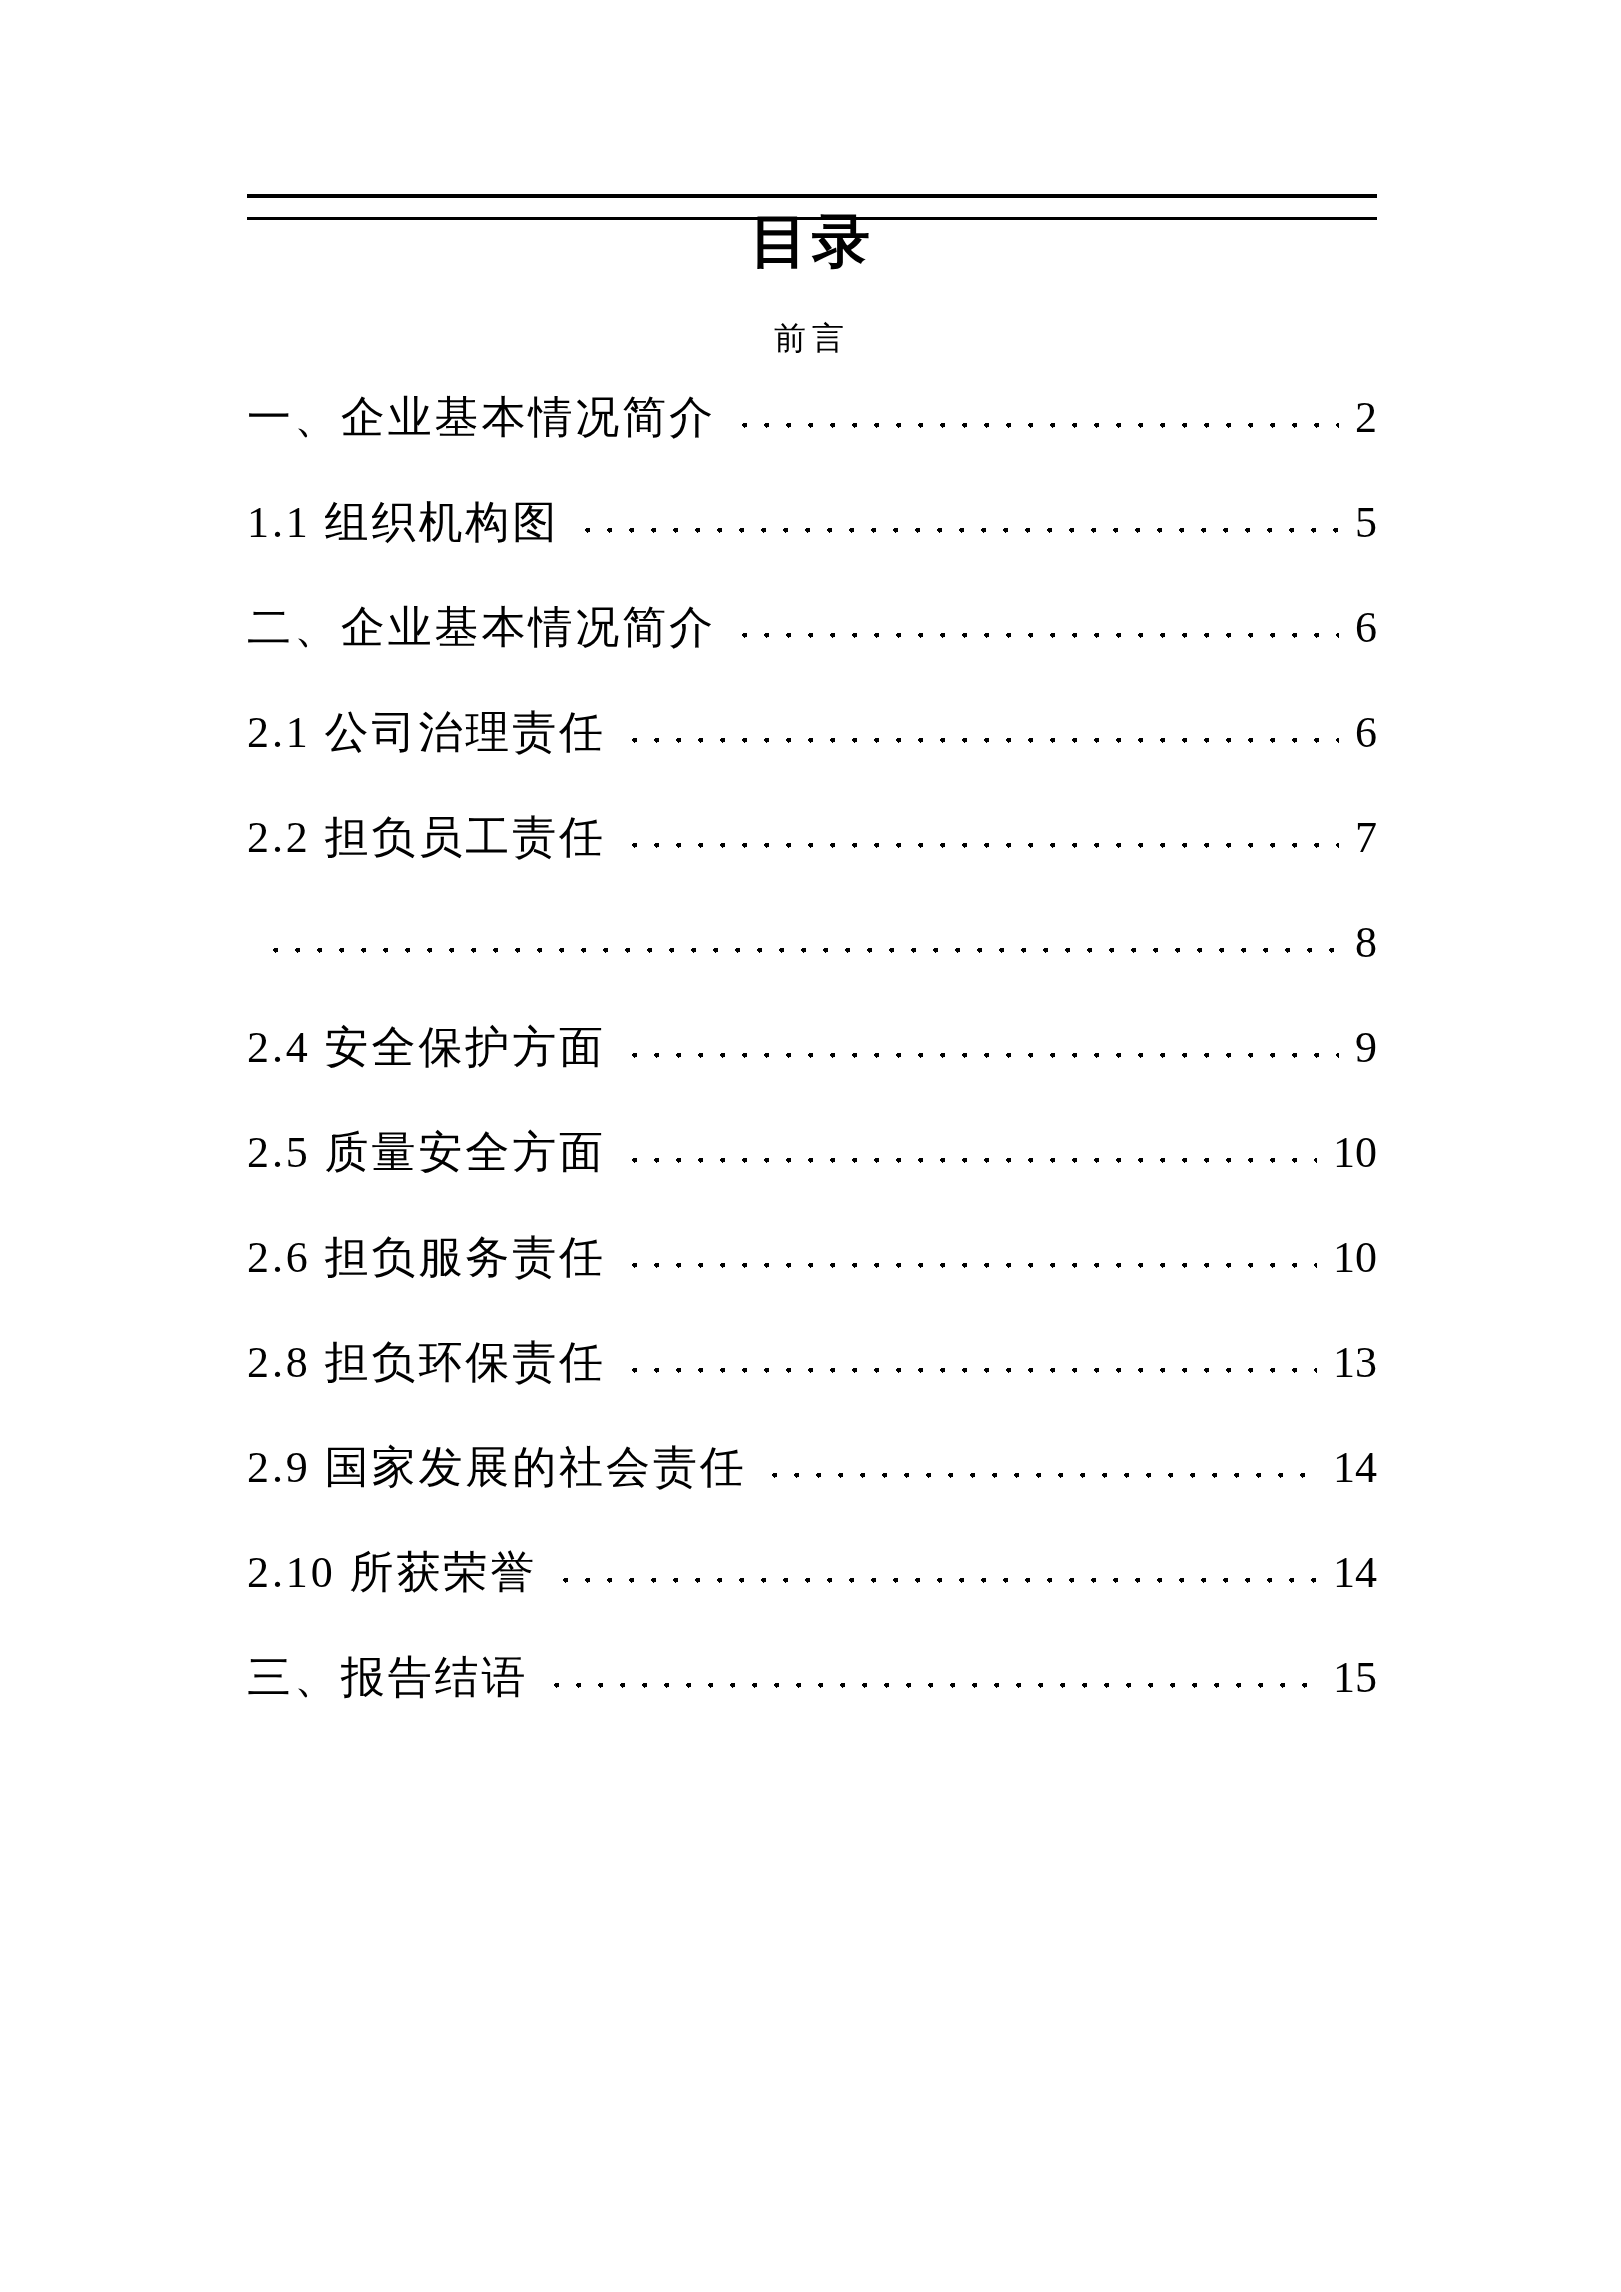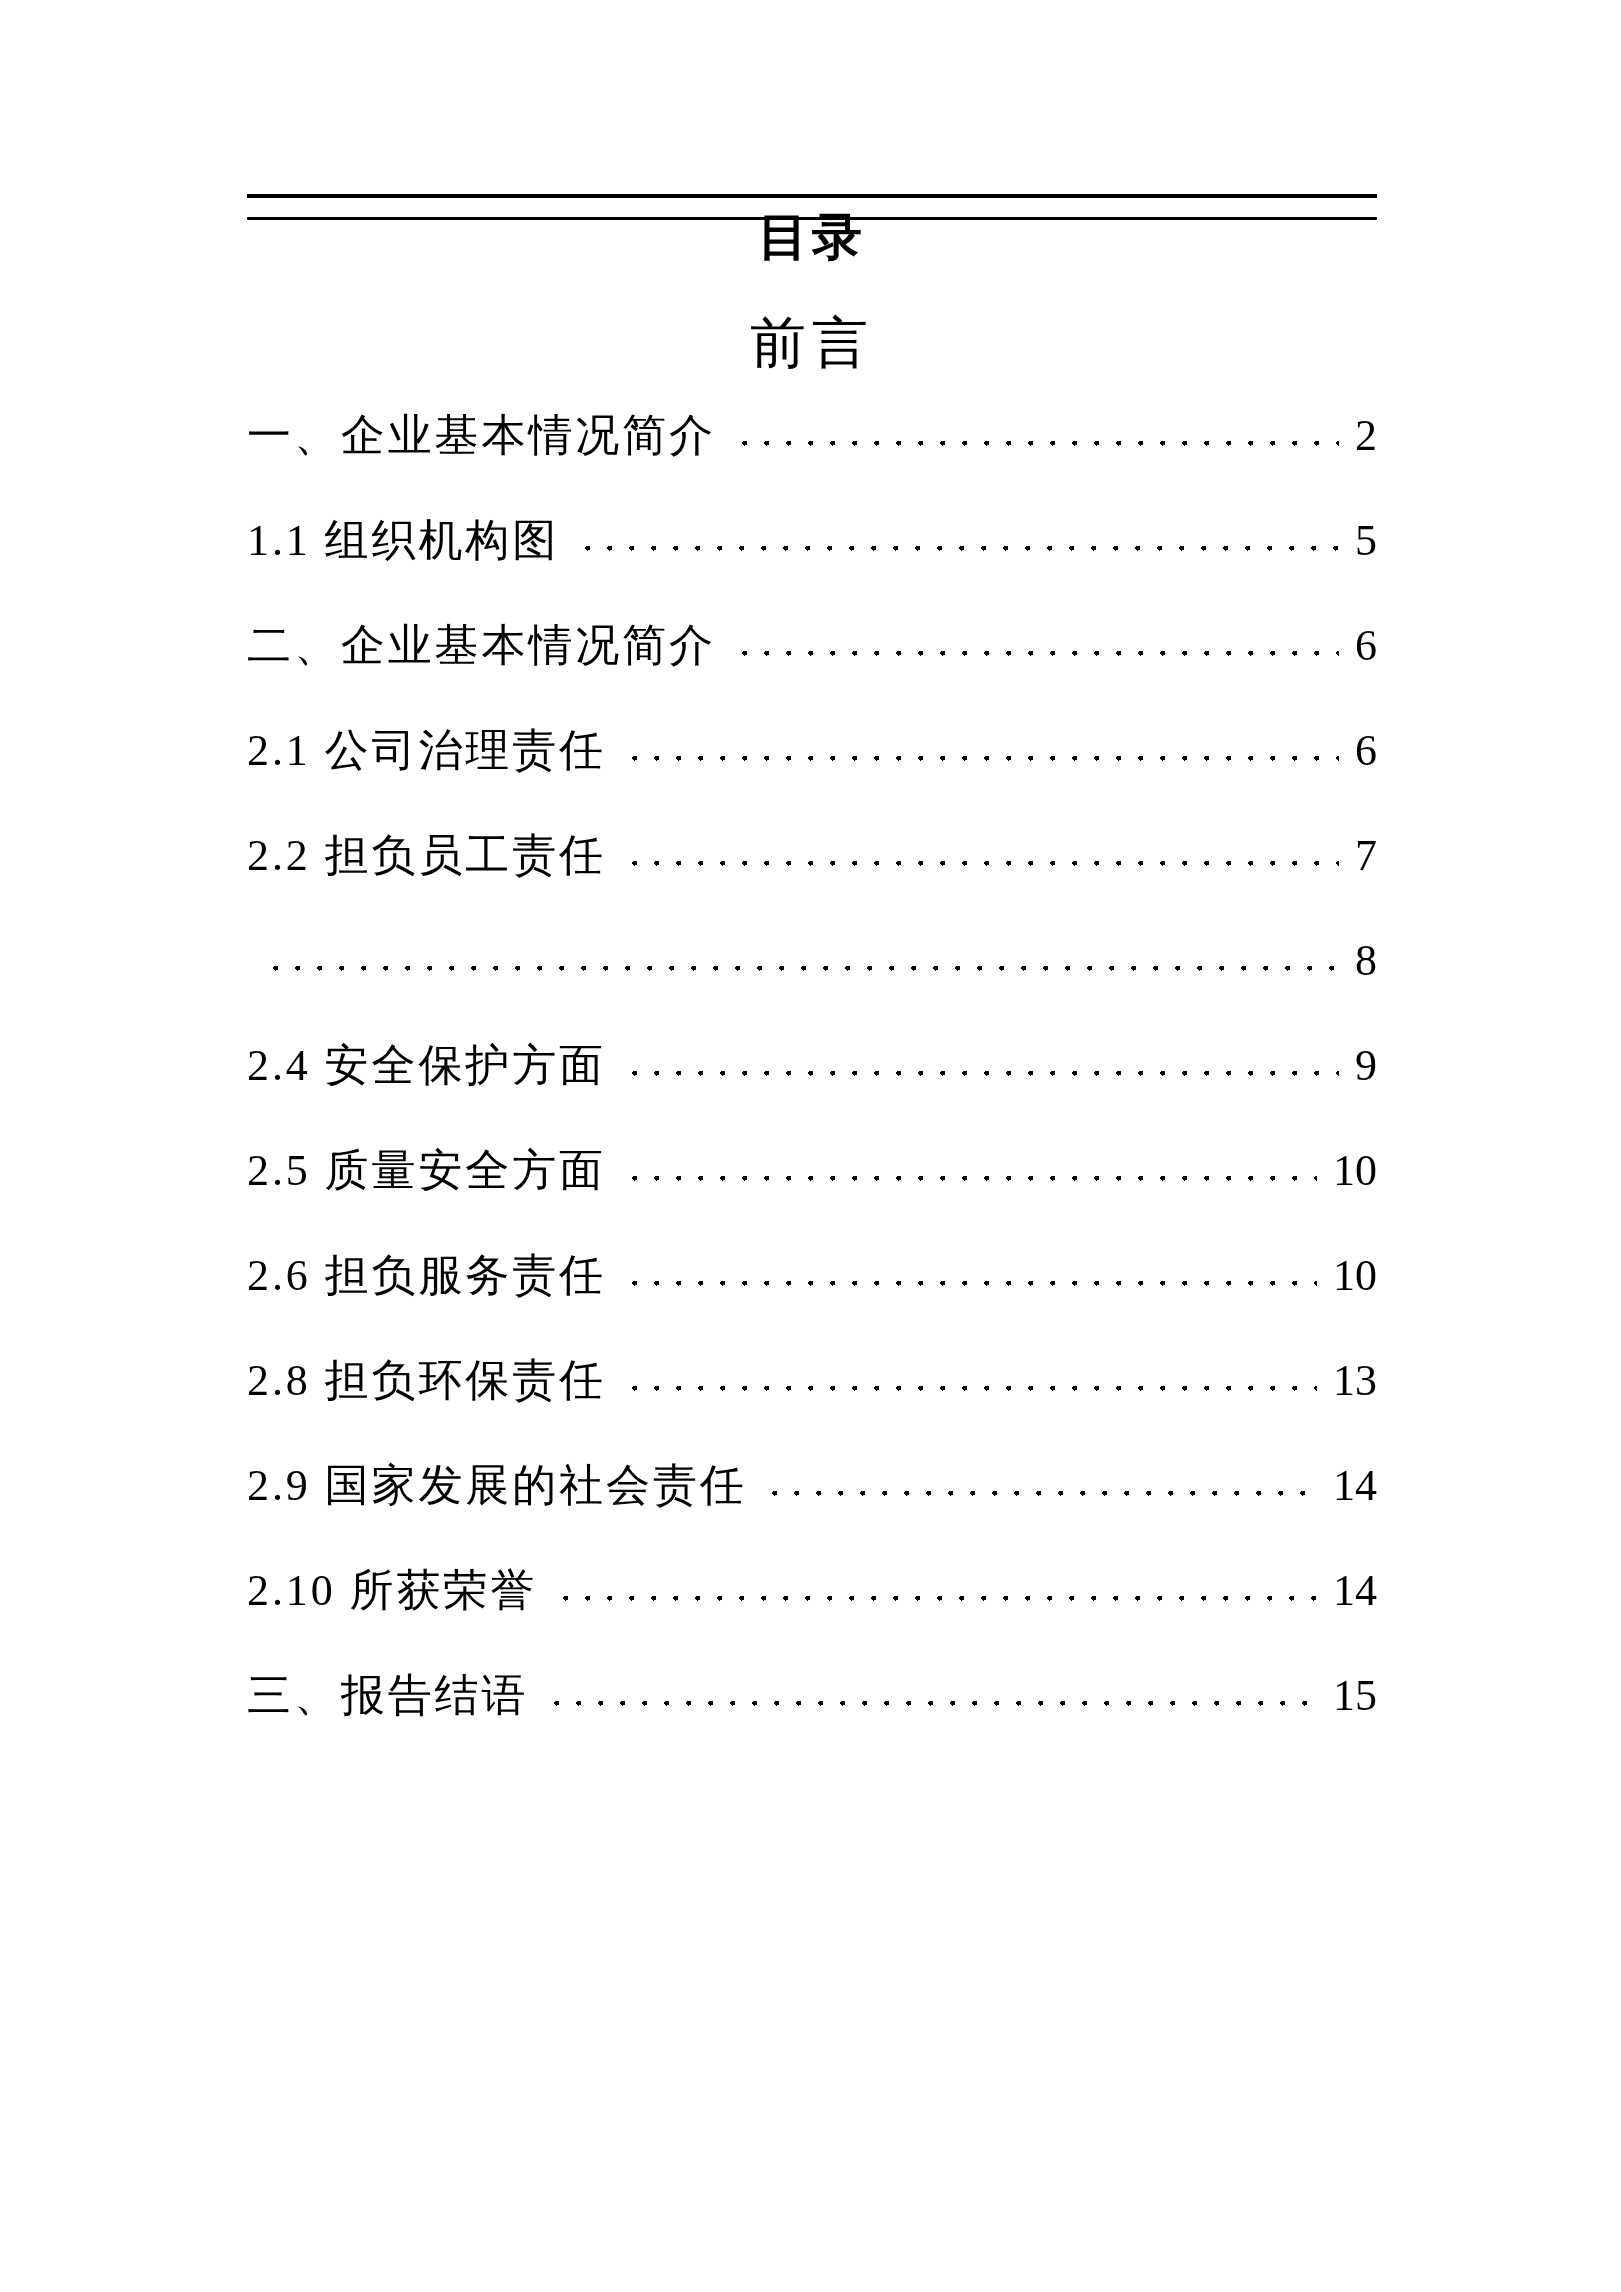--- a/index.html
+++ b/index.html
@@ -33,28 +33,28 @@
   }
   .rule-thin {
     margin-top: 19.6px;
     height: 2.9px;
   }
   .doc-title {
     margin-top: -8.8px;            
     text-align: center;
     font-family: "Liberation Sans", "DejaVu Sans", sans-serif;
     font-weight: 900;
-    font-size: 50px;
+    font-size: 58px;
     line-height: 1;
     letter-spacing: 3.9px;
   }
   .preface {
     margin-top: 51px;
     text-align: center;
-    font-size: 56px;
+    font-size: 32px;
     line-height: 1.1;
     letter-spacing: 5.9px;
   }
   .toc {
     margin-top: 35px;
   }
   .toc-row {
     display: flex;
     align-items: baseline;
     height: 53px;

